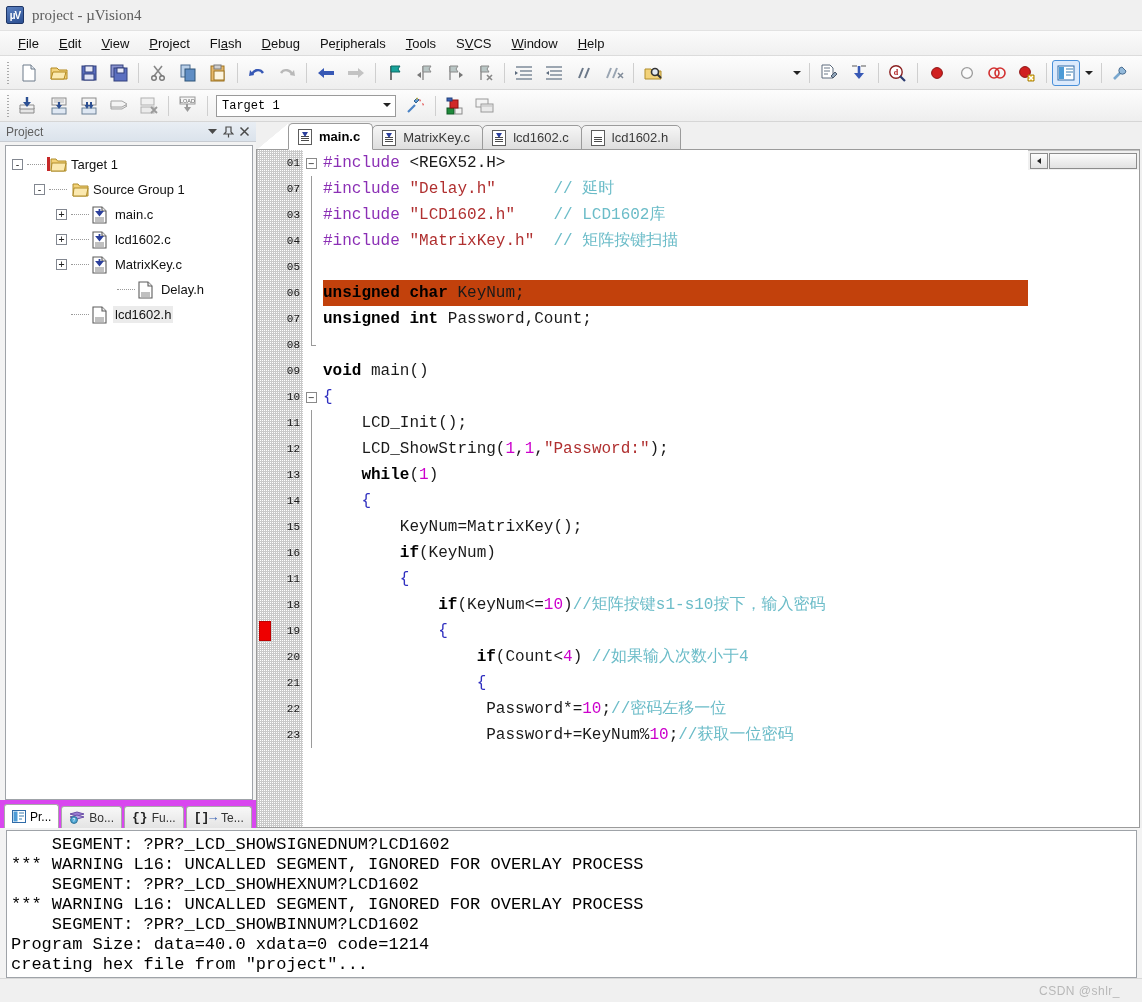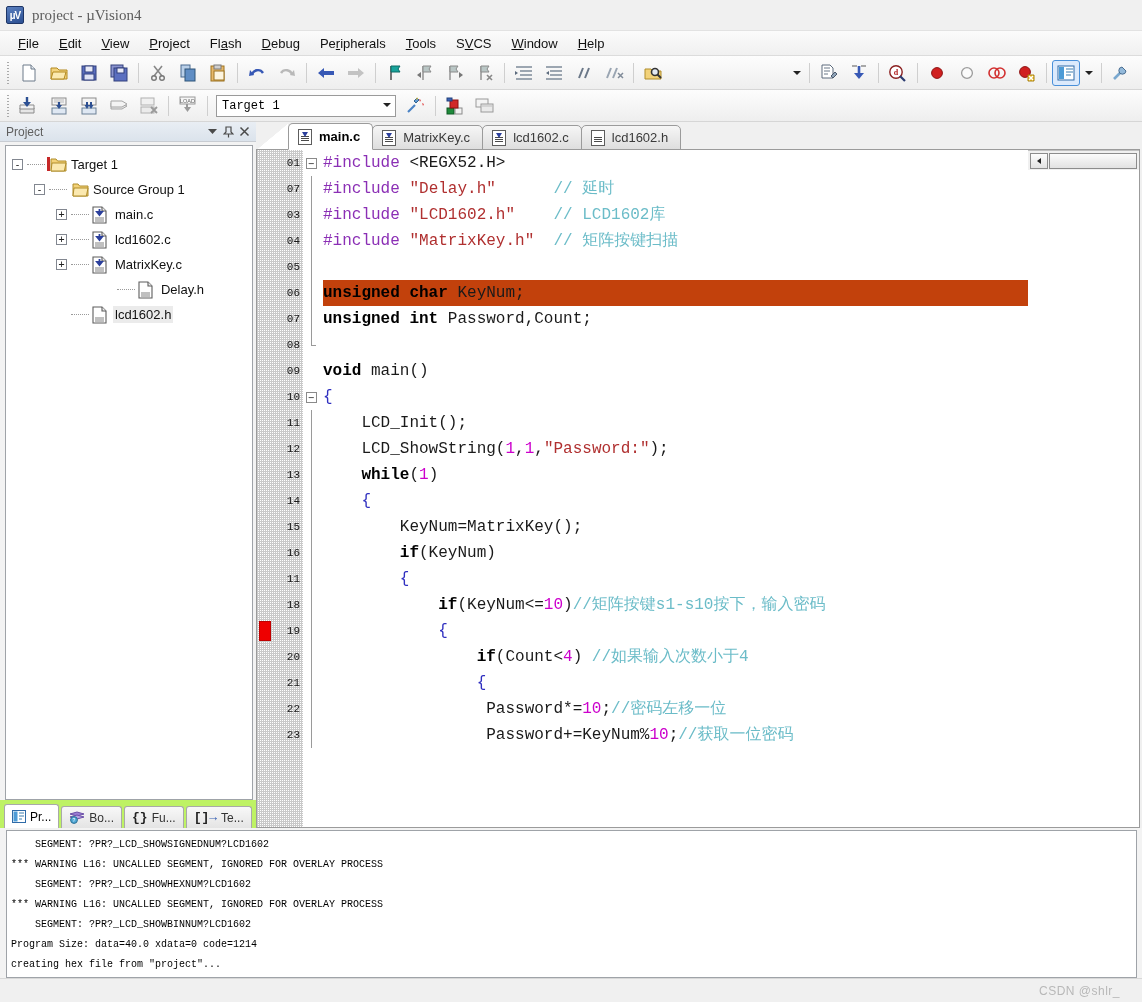--- a/index.html
+++ b/index.html
@@ -173,21 +173,21 @@
   .tnode .label.selected { background: #ebebeb; }
   .ico {
     width: 18px; height: 18px; flex: 0 0 18px;
     position: relative; display:inline-block;
   }
 
   .panel-tabs {
     height: 28px; flex: 0 0 28px;
     display: flex; align-items: flex-end;
     padding-left: 4px; gap: 2px;
-    background: #bef264;
+    background: #d946ef;
   }
   .ptab {
     height: 22px;
     display: flex; align-items: center; gap: 4px;
     padding: 0 7px;
     background: linear-gradient(#f8f8f8,#e4e4e4);
     border: 1px solid #a9a9a9;
     border-bottom: none;
     border-radius: 3px 3px 0 0;
     font-size: 12px; color: #333;
@@ -371,21 +371,21 @@
     border-bottom: 1px solid #c8ccd2;
     margin-left: 2px;
   }
   .build-body {
     height: 148px; flex: 0 0 148px;
     background: #fff;
     border: 1px solid #9fa3a8;
     margin: 2px 1px 0 4px;
     overflow: hidden;
     font-family: "Liberation Mono", monospace;
-    font-size: 10px;
+    font-size: 17px;
     line-height: 20px;
     white-space: pre;
     padding: 4px 0 0 4px;
     color: #000;
   }
   .statusbar {
     height: 24px; flex: 0 0 24px;
     background: #f0f0f0;
     border-top: 1px solid #d8d8d8;
     display: flex; align-items: center; justify-content: flex-end;

